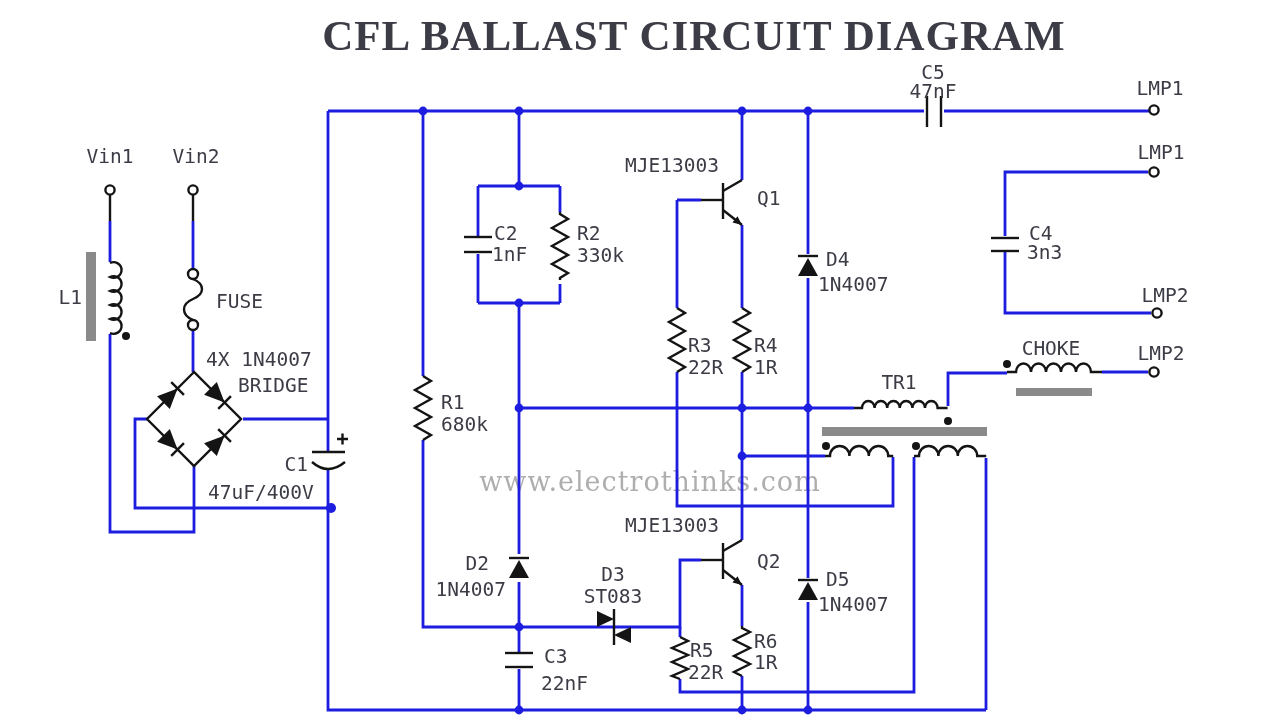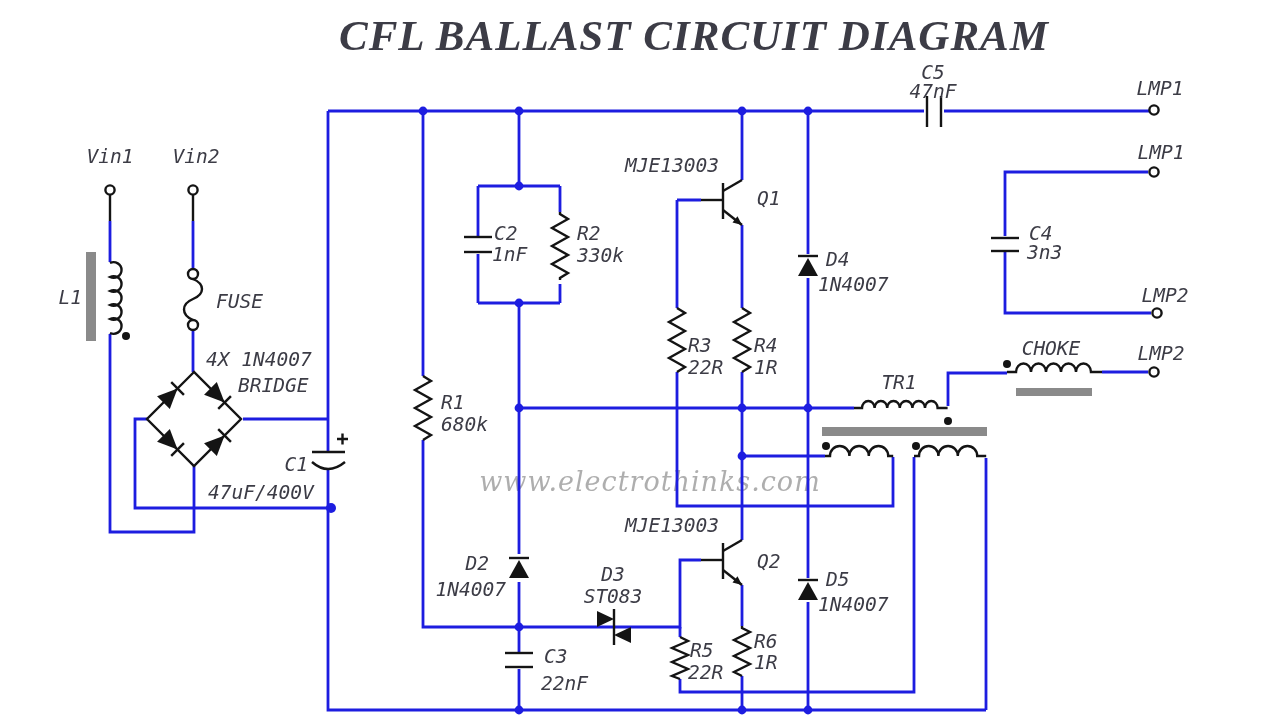--- a/index.html
+++ b/index.html
@@ -1,17 +1,17 @@
 <!DOCTYPE html>
 <html><head>
 <meta charset="utf-8">
 <style>
   html,body{margin:0;padding:0;background:#ffffff;}
   .stage{position:relative;width:1280px;height:720px;background:#ffffff;overflow:hidden;
-         font-family:"DejaVu Sans Mono", monospace;font-style:italic;}
+         font-family:"DejaVu Sans Mono", monospace;}
   svg text{font-family:"DejaVu Sans Mono", monospace;font-size:19.5px;fill:#3C3C46;}
   svg text.title{font-family:"Liberation Serif", serif;font-size:43px;font-weight:bold;letter-spacing:1px;}
   svg text.watermark{font-family:"DejaVu Serif", serif;font-size:27px;fill:#9B9B9B;opacity:.8;letter-spacing:1px;}
   .wire{stroke:#1D1DE0;stroke-width:2.8;fill:none;}
   .blk{stroke:#141414;stroke-width:2.4;fill:none;}
   .blkf{fill:#141414;stroke:none;}
   .term{fill:#ffffff;stroke:#141414;stroke-width:2.4;}
   .jdot{fill:#1D1DE0;stroke:none;}
   .pdot{fill:#141414;stroke:none;}
   .core{fill:#8A8A8A;stroke:none;}

